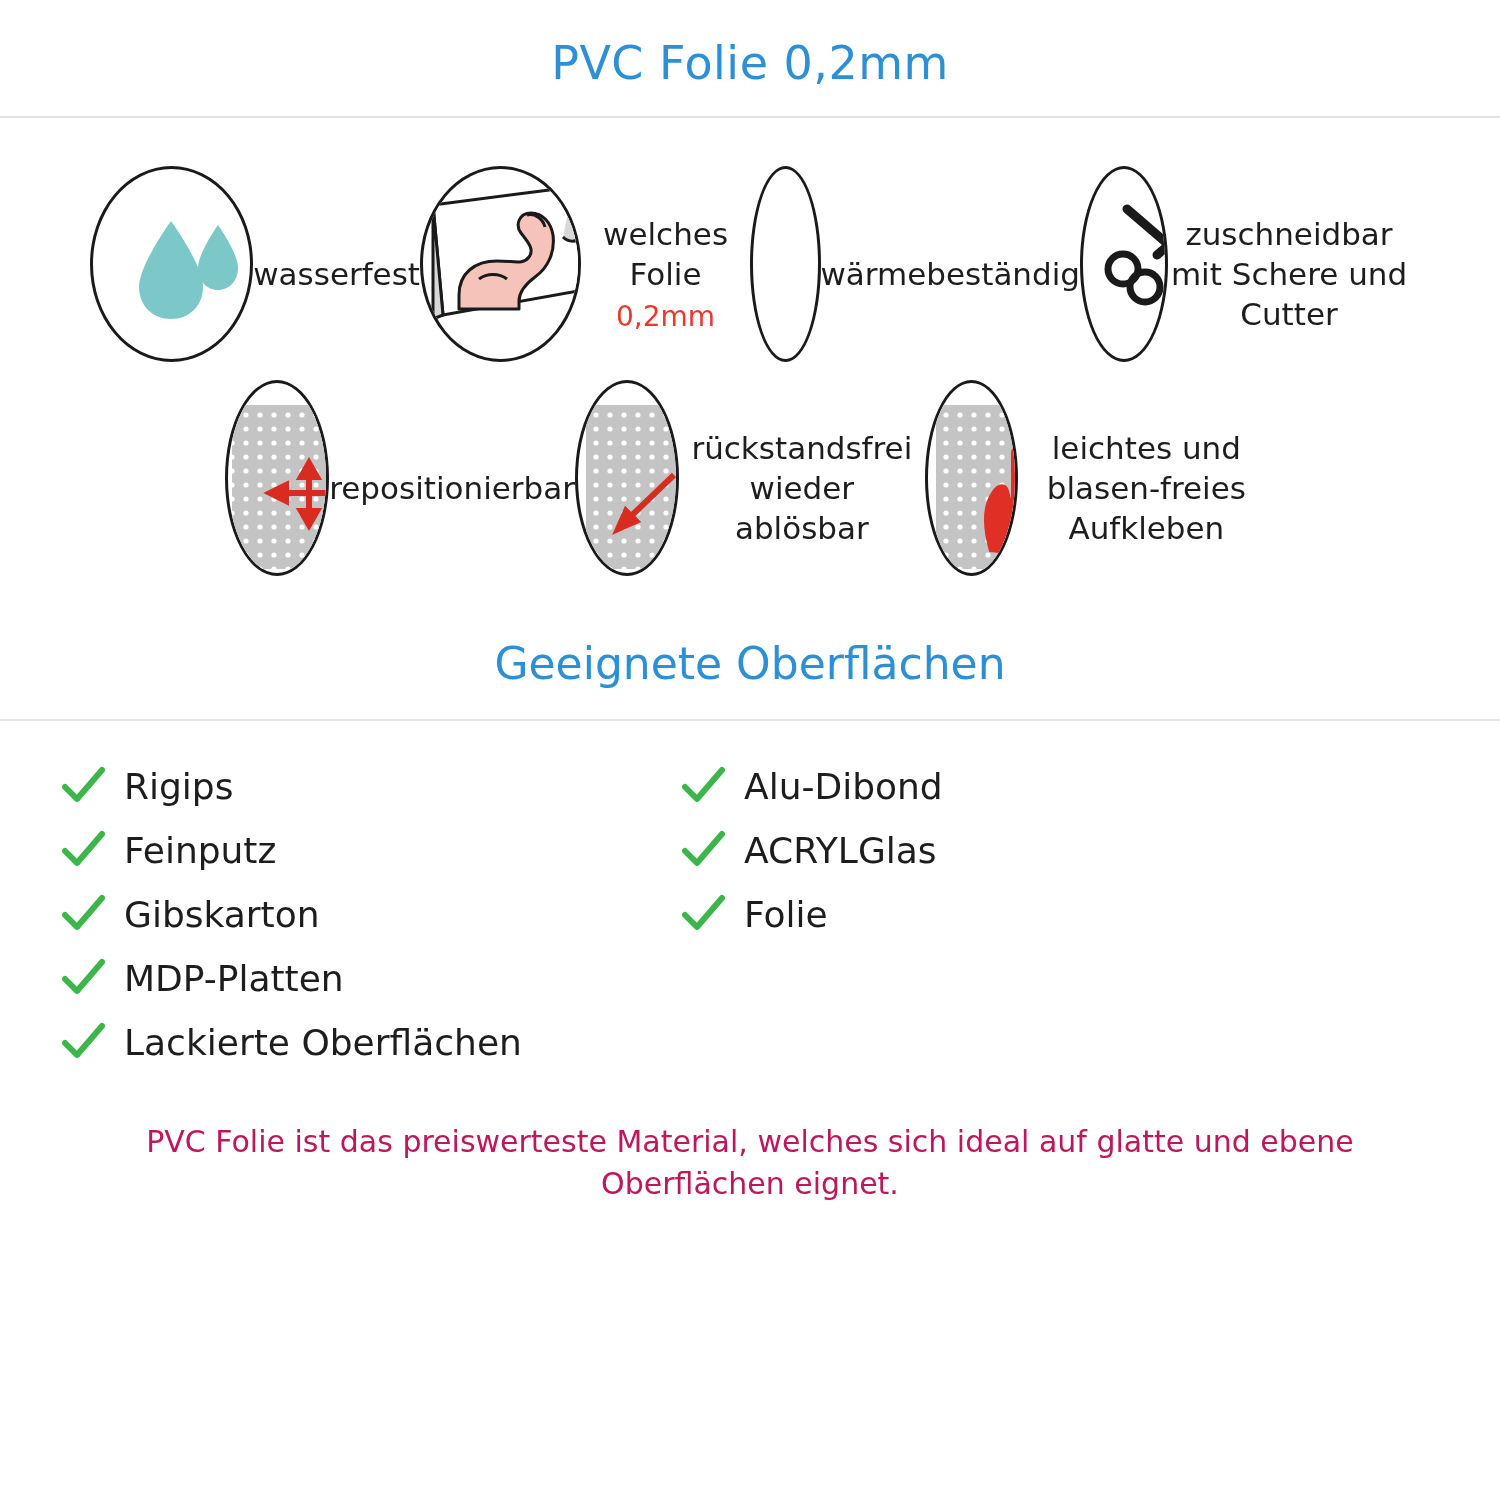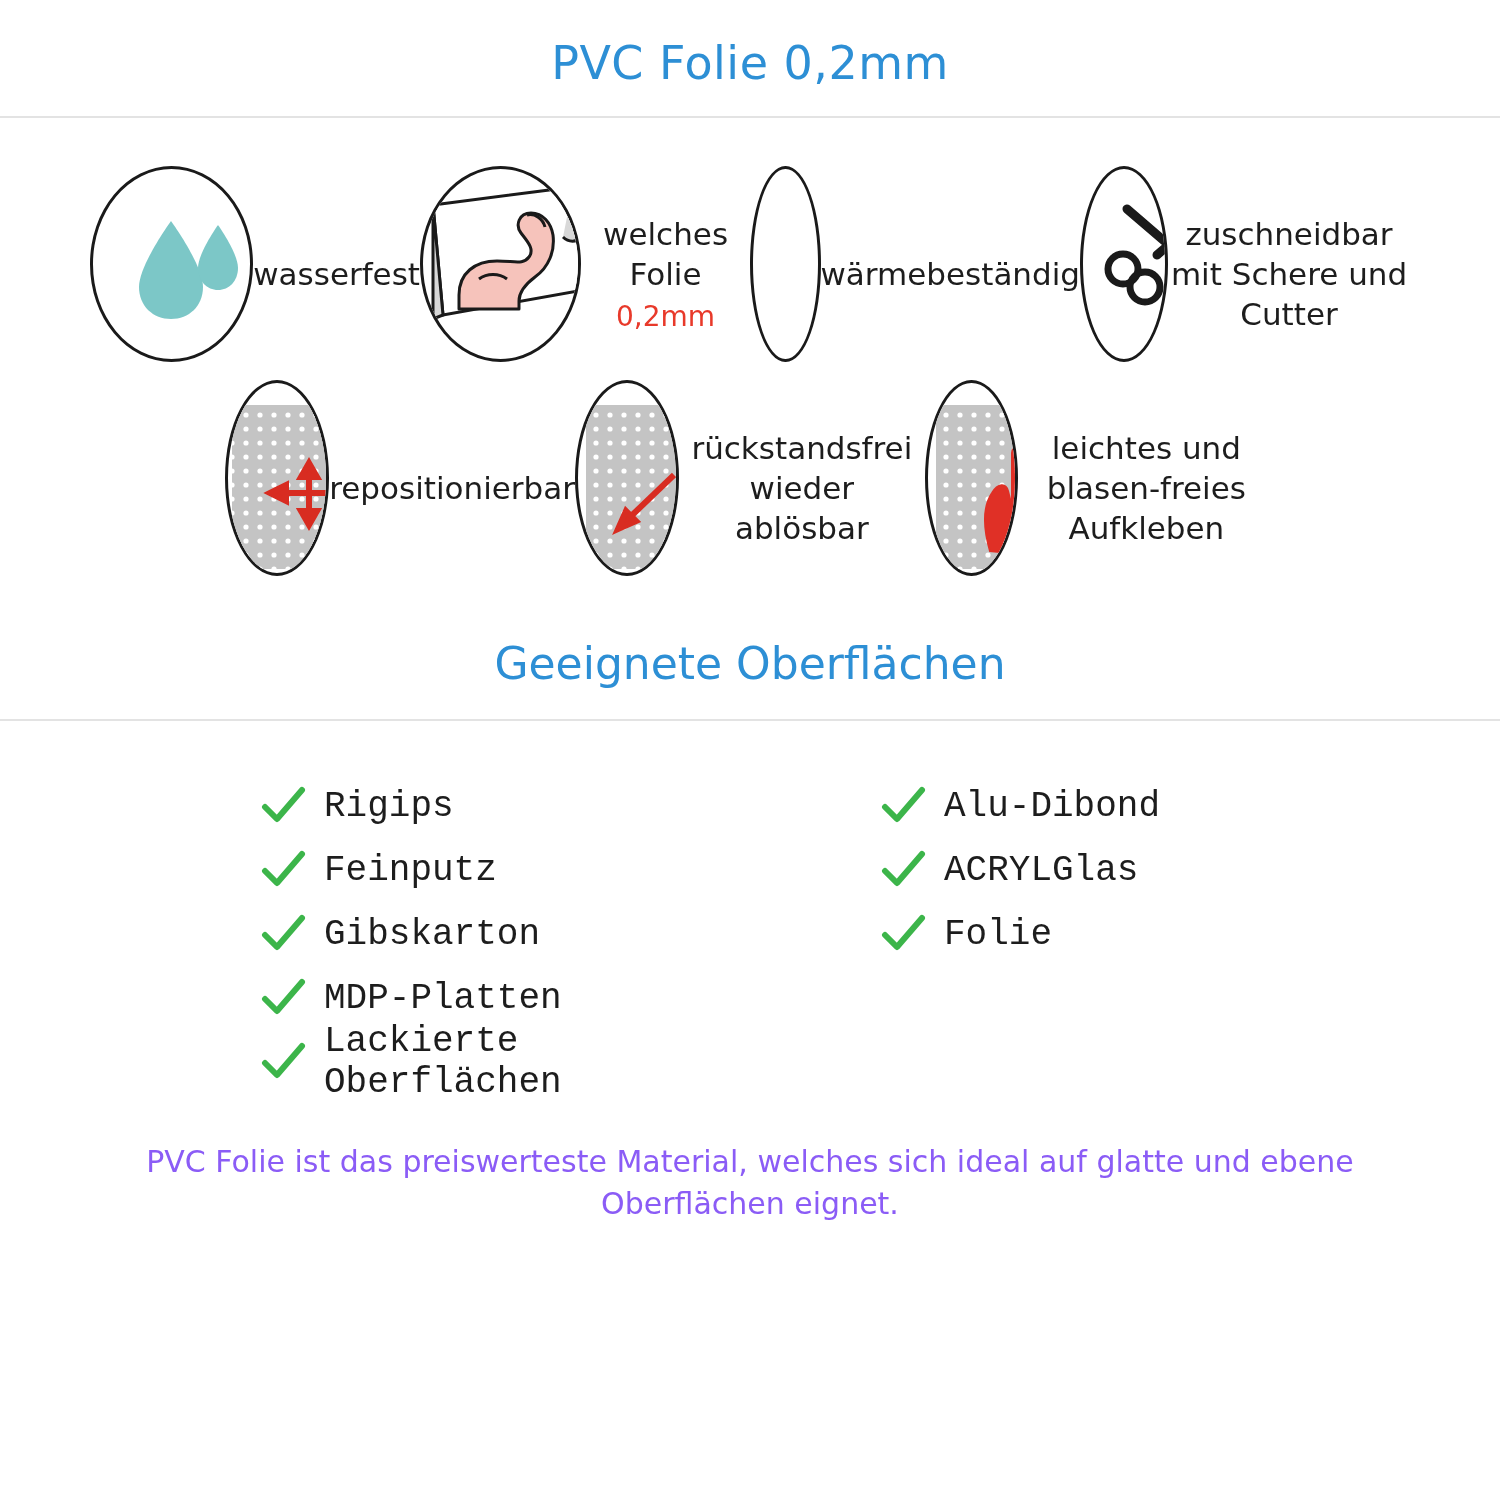--- a/index.html
+++ b/index.html
@@ -87,24 +87,22 @@
   }
   .rule2 {
     height: 2px;
     background: #e3e3e3;
     margin-top: 30px;
   }
 
   
   .surfaces {
     display: flex;
-    justify-content: center;
-    margin-top: 60px;
+    margin-top: 40px;
     padding-left: 60px;
-    font-family: Liberation Mono, monospace;
   }
   .col {
     width: 480px;
   }
   .col.right { width: 420px; margin-left: 140px; }
   .surface-item {
     display: flex;
     align-items: center;
     margin-bottom: 14px;
     height: 50px;
@@ -116,21 +114,21 @@
     margin-right: 18px;
   }
   .surface-label {
     font-size: 36px;
     color: #1d1d1d;
   }
 
   
   .note {
     text-align: center;
-    color: #8b5cf6;
+    color: #be185d;
     font-size: 30px;
     line-height: 1.4;
     margin-top: 40px;
     padding: 0 120px;
   }
 </style>
 </head>
 <body>
 
 <div class="page">

